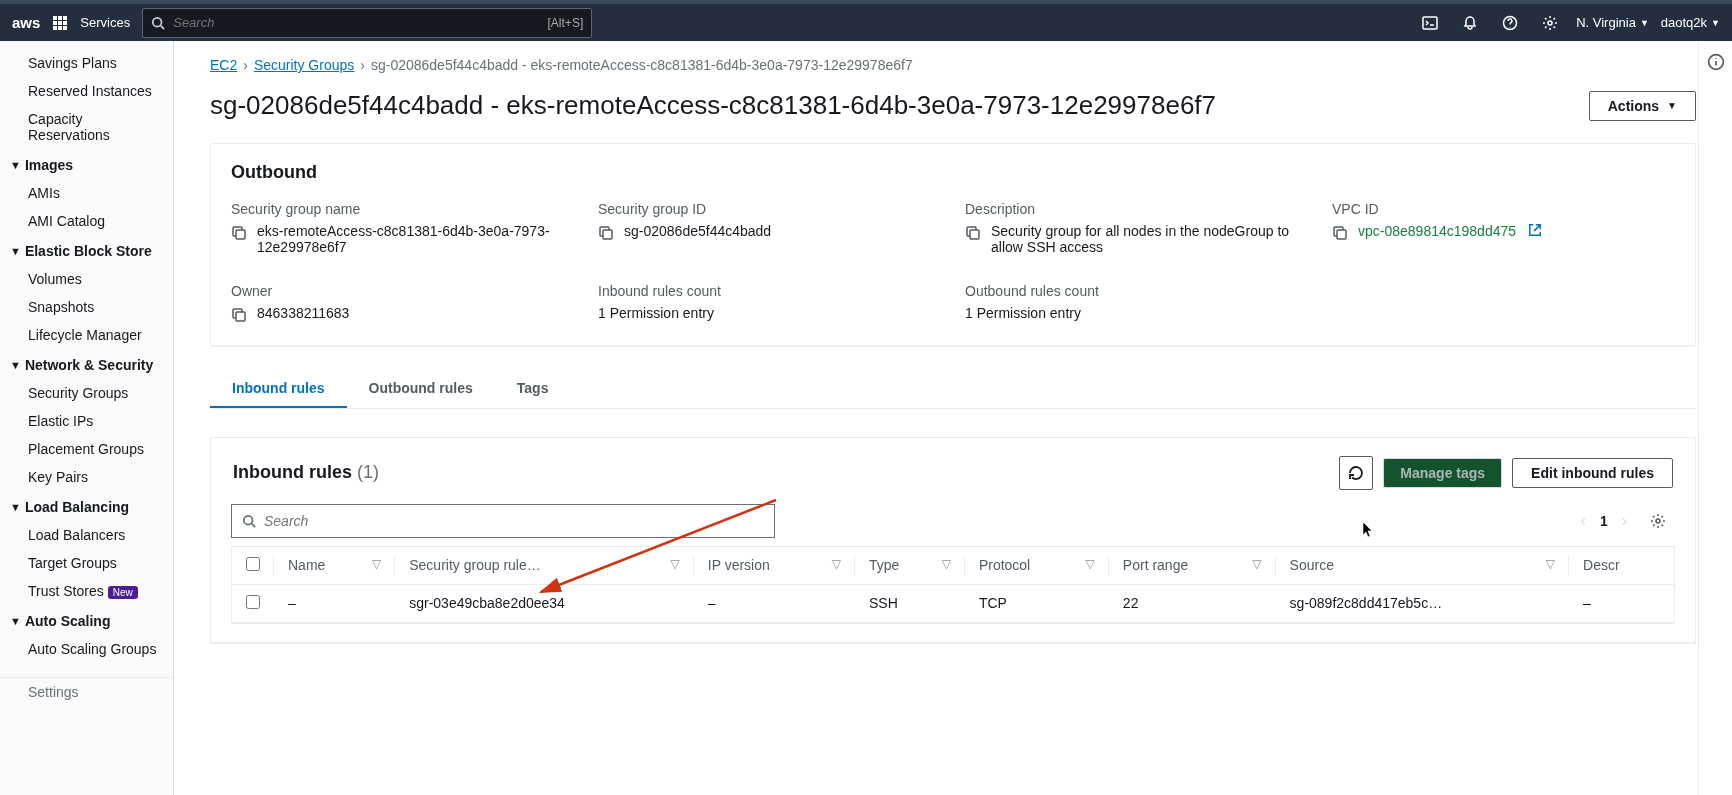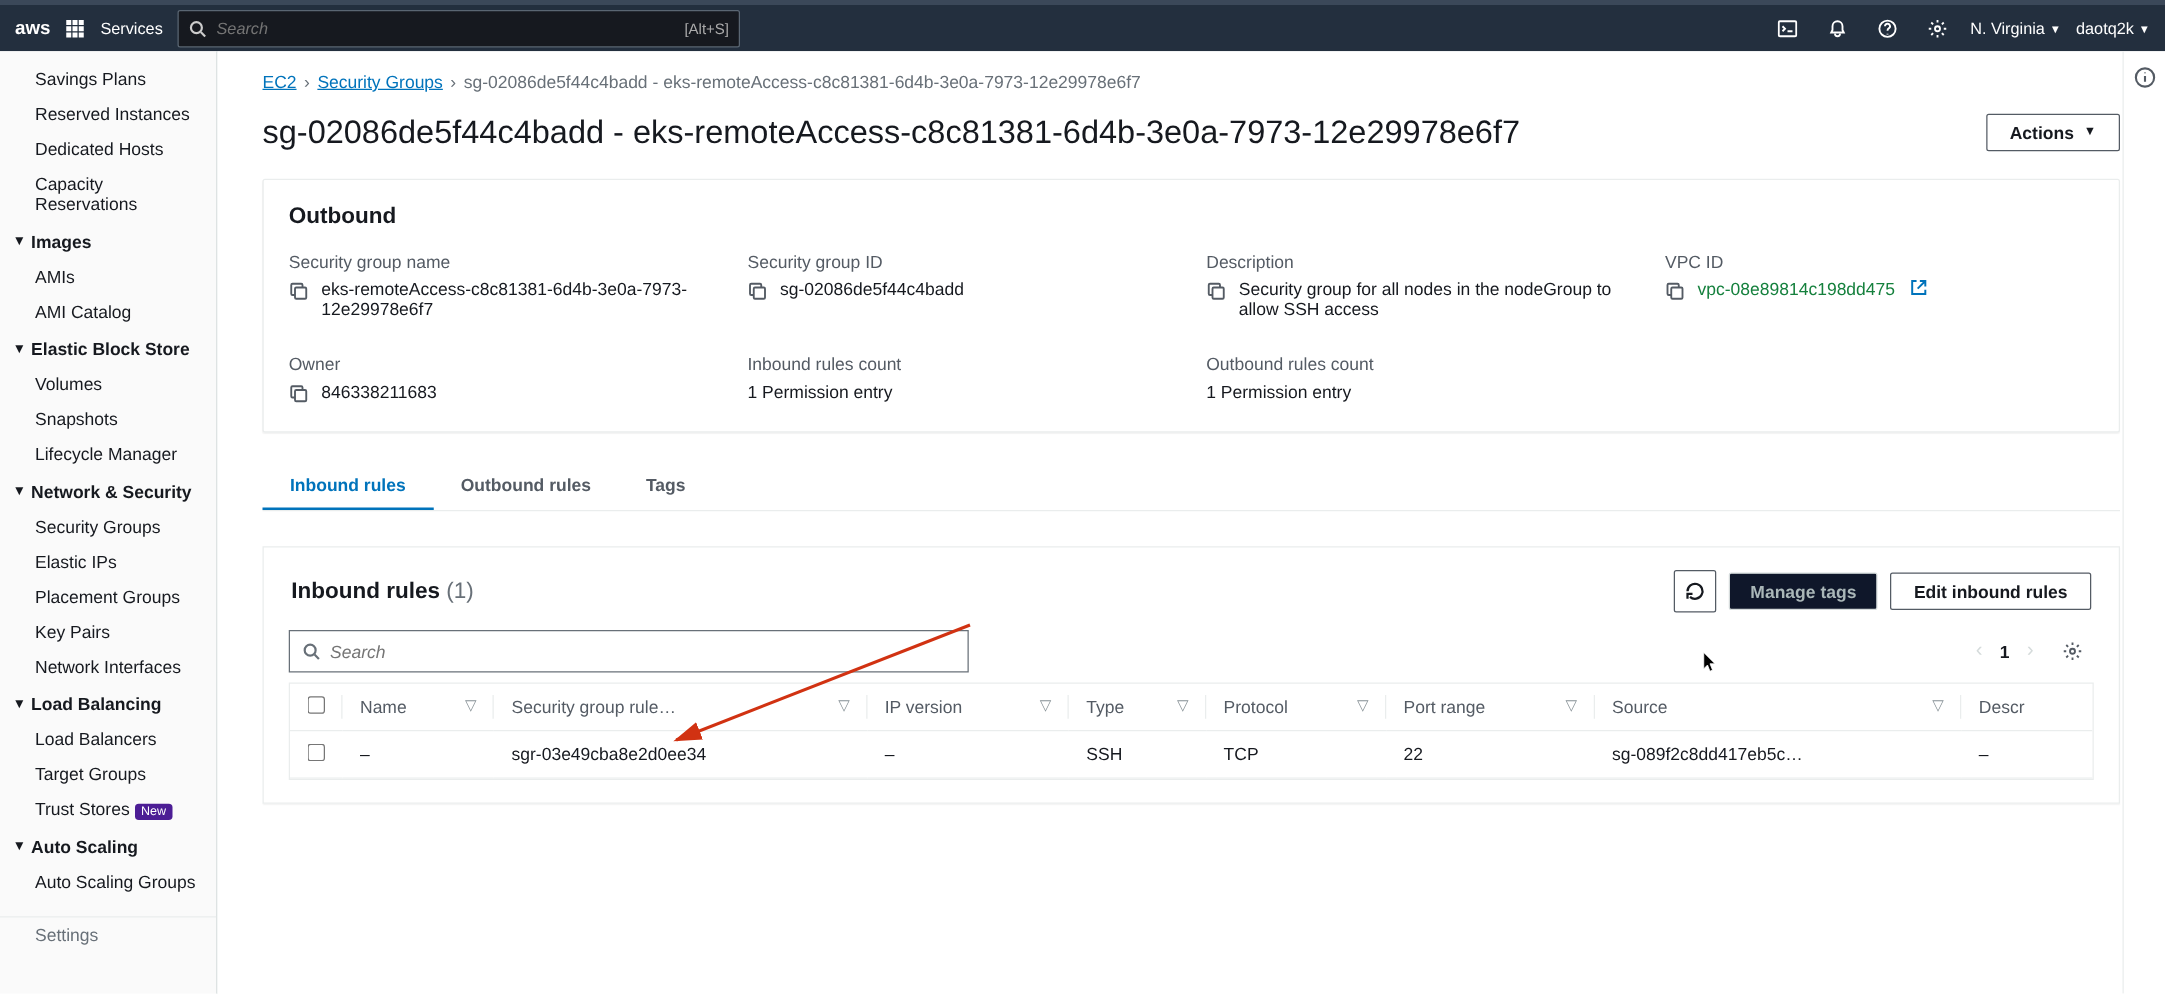--- a/index.html
+++ b/index.html
@@ -55,21 +55,21 @@
 
 .tabs { display:flex; border-bottom:1px solid #eaeded; margin-bottom:28px; }
 .tabs .tab { padding:10px 22px; cursor:pointer; font-weight:700; font-size:14px; color:#545b64; }
 .tabs .tab.active { color:#0073bb; border-bottom:2px solid #0073bb; }
 
 .subhead-row { display:flex; align-items:center; justify-content:space-between; margin-bottom:14px; padding:0 2px; gap:12px; flex-wrap:wrap; }
 .subhead-row h3 { font-size:18px; font-weight:700; }
 .subhead-row h3 .count { color:#687078; font-weight:400; }
 .subhead-row .actions { display:flex; gap:10px; align-items:center; }
 .icon-btn-sq { border:1px solid #545b64; width:34px; height:34px; display:flex; align-items:center; justify-content:center; border-radius:2px; cursor:pointer; background:#fff; }
-.btn-disabled { border:1px solid #d5dbdb; background:#0f172a; color:#aab7b8; padding:6px 16px; border-radius:2px; font-size:14px; font-weight:700; cursor:not-allowed; }
+.btn-disabled { border:1px solid #d5dbdb; background:#14532d; color:#aab7b8; padding:6px 16px; border-radius:2px; font-size:14px; font-weight:700; cursor:not-allowed; }
 
 .toolbar2 { display:flex; align-items:center; gap:12px; margin-bottom:8px; }
 .search-box { border:1px solid #687078; display:flex; align-items:center; gap:8px; padding:6px 10px; width:544px; height:34px; }
 .search-box input { border:none; outline:none; flex:1; font-style:italic; font-size:14px; color:#687078; }
 .pager { display:flex; align-items:center; gap:14px; color:#687078; margin-left:auto; }
 .pager .pg-btn { cursor:pointer; font-size:16px; }
 .pager .pg-btn.disabled { color:#d5dbdb; cursor:default; }
 .pager .cur { color:#16191f; font-weight:700; }
 
 .table-wrap { border:1px solid #eaeded; overflow-x:auto; }
@@ -147,21 +147,20 @@
   <div class="user">
       <span>daotq2k</span>
       <span class="tri">▼</span>
     </div>
 </div>
 
 <div class="page">
   <div class="sidebar">
     <div class="item">Savings Plans</div>
     <div class="item">Reserved Instances</div>
-    <div class="item">Dedicated Hosts</div>
     <div class="item">Capacity Reservations</div>
 
     <div class="group">
         <span class="chev">▼</span>
         <span>Images</span>
       </div>
     <div class="item">AMIs</div>
     <div class="item">AMI Catalog</div>
 
     <div class="group">
@@ -173,21 +172,20 @@
     <div class="item">Lifecycle Manager</div>
 
     <div class="group">
         <span class="chev">▼</span>
         <span>Network &amp; Security</span>
       </div>
     <div class="item">Security Groups</div>
     <div class="item">Elastic IPs</div>
     <div class="item">Placement Groups</div>
     <div class="item">Key Pairs</div>
-    <div class="item">Network Interfaces</div>
 
     <div class="group">
         <span class="chev">▼</span>
         <span>Load Balancing</span>
       </div>
     <div class="item">Load Balancers</div>
     <div class="item">Target Groups</div>
     <div class="item"><span>Trust Stores</span><span class="new-badge">New</span></div>
 
     <div class="group">

